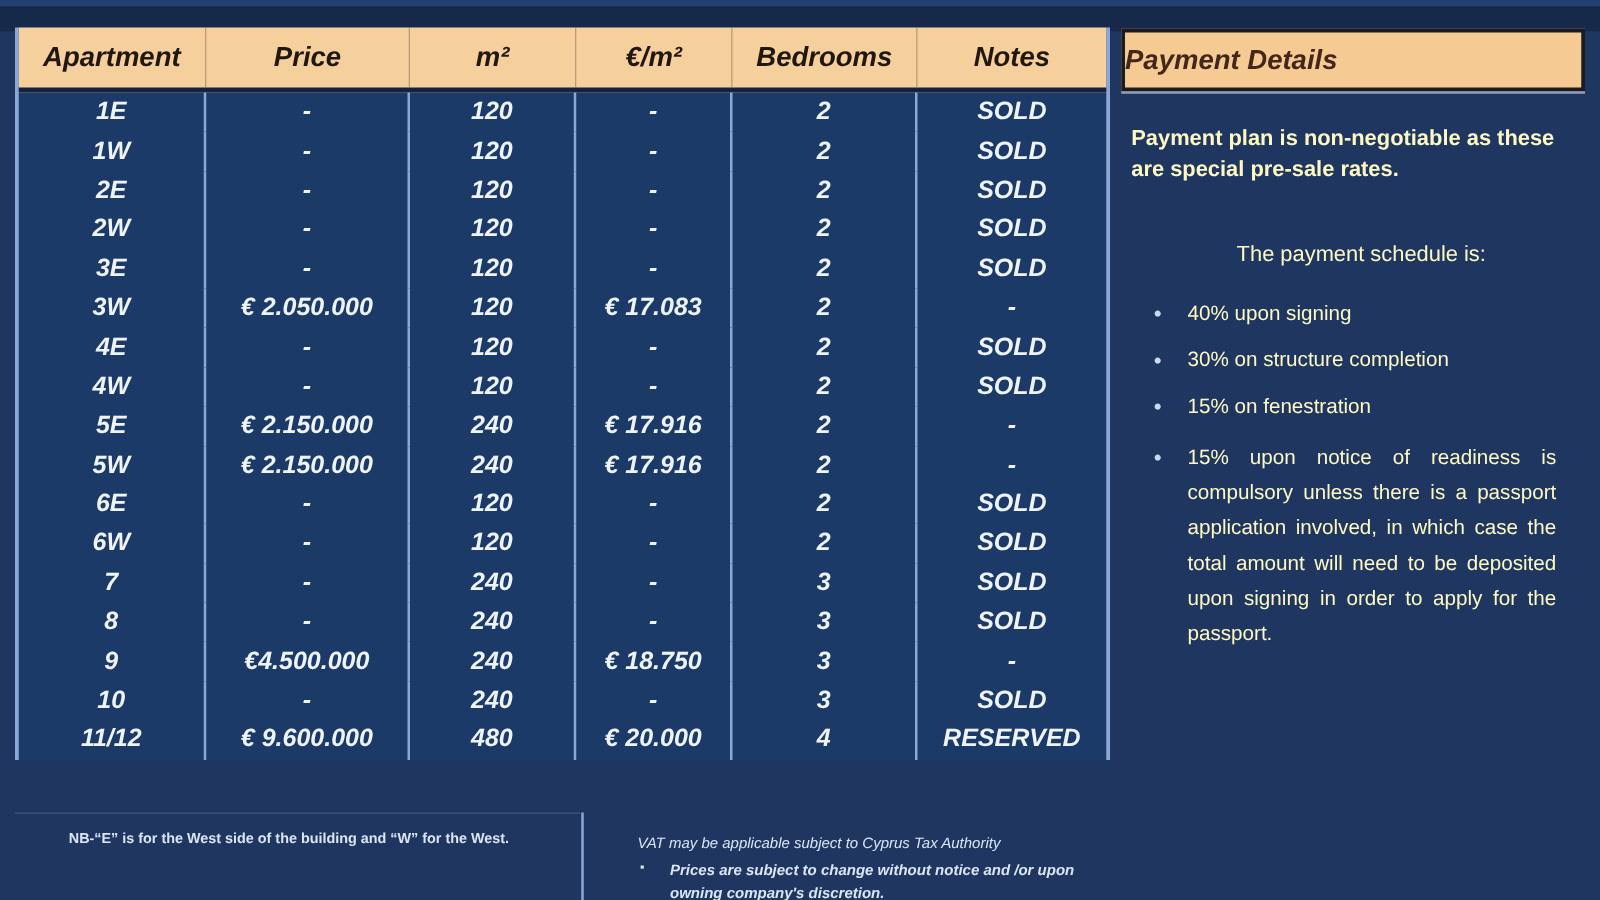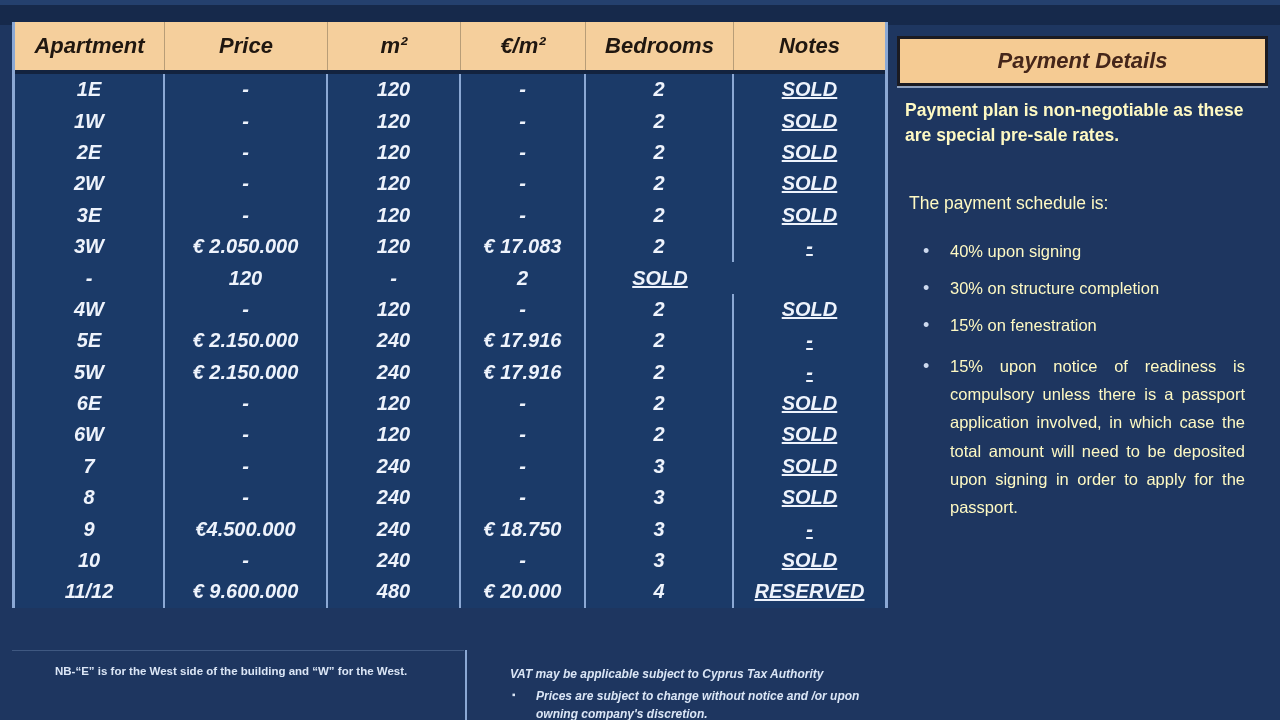--- a/index.html
+++ b/index.html
@@ -20,46 +20,46 @@
   .thead,.trow{display:grid;grid-template-columns:150px 163px 133px 125px 148px 151px;}
   .thead{background:#f5cf9c;height:48px;border-bottom:4px solid #13233f;}
   .th{display:flex;align-items:center;justify-content:center;
     color:#201710;font-weight:bold;font-style:italic;font-size:22px;
     border-right:1px solid rgba(110,95,75,.45);}
   .th:last-child{border-right:none;}
   .trow{height:31.4px;}
   .cell{display:flex;align-items:center;justify-content:center;
     color:#eef3fc;font-weight:bold;font-style:italic;font-size:20px;
     border-right:2px solid #8ba8d4;white-space:nowrap;}
-  .cell:last-child{border-right:none;text-decoration:underline;}
-
-  
-  .pd-header{position:absolute;left:897px;top:36px;width:371px;height:50px;
+  .cell:last-child{border-right:none;}
+
+  
+  .pd-header{position:absolute;left:897px;top:23px;width:371px;height:50px;
     background:#f5cb93;border:3px solid #1b1b22;box-sizing:border-box;
-    display:flex;align-items:center;justify-content:center;
+    display:flex;align-items:center;justify-content:flex-start;
     box-shadow:0 2px 0 rgba(205,220,240,.65);}
   .pd-header span{color:#45261a;font-weight:bold;font-style:italic;font-size:22px;}
   .pd-body{position:absolute;left:905px;top:98px;width:352px;color:#fef9c3;}
   .pd-intro{font-weight:bold;font-size:17.5px;line-height:1.45;margin:0 0 44px 0;}
-  .pd-schedule{font-size:17.5px;margin:0 0 26px 4px;}
+  .pd-schedule{font-size:17.5px;margin:0 0 26px 16px;text-align:center;}
   .pd-list{list-style:none;margin:12px;padding:0;}
   .pd-list li{position:relative;padding-left:33px;font-size:16.5px;line-height:1.35;margin-bottom:15px;}
   .pd-list li::before{content:"\2022";position:absolute;left:6px;top:-1px;color:#cdd9ee;font-size:18px;}
   .pd-list li:last-child{text-align:justify;line-height:1.72;}
 
   
   .foot-hline{position:absolute;left:12px;top:650px;width:452px;height:1px;
     background:rgba(150,175,215,.28);}
   .foot-vline{position:absolute;left:465px;top:650px;width:2px;height:70px;
     background:#8ba8d4;}
   .footnote-left{position:absolute;left:55px;top:662px;width:380px;
     color:#dbe6f6;font-weight:bold;font-size:11.5px;line-height:1.6;}
   .footnote-right{position:absolute;left:510px;top:665px;width:380px;
     color:#dbe6f6;font-style:italic;font-size:12px;line-height:1.5;}
-  .footnote-right .vat-line{font-weight:700;margin:0 0 4px 0;}
+  .footnote-right .vat-line{font-weight:400;margin:0 0 4px 0;}
   .footnote-right .price-note{font-weight:bold;position:relative;padding-left:26px;margin:0;}
   .footnote-right .price-note::before{content:"\25AA";position:absolute;left:2px;top:0;font-size:10px;}
 </style>
 </head>
 <body>
 
 <div class="top-strip"></div>
 
 <div class="price-table">
   <div class="thead">
@@ -113,20 +113,21 @@
       </div>
       <div class="trow">
         <div class="cell">3W</div>
         <div class="cell">€ 2.050.000</div>
         <div class="cell">120</div>
         <div class="cell">€ 17.083</div>
         <div class="cell">2</div>
         <div class="cell">-</div>
       </div>
       <div class="trow">
+        <div class="cell">4E</div>
         <div class="cell">-</div>
         <div class="cell">120</div>
         <div class="cell">-</div>
         <div class="cell">2</div>
         <div class="cell">SOLD</div>
       </div>
       <div class="trow">
         <div class="cell">4W</div>
         <div class="cell">-</div>
         <div class="cell">120</div>

